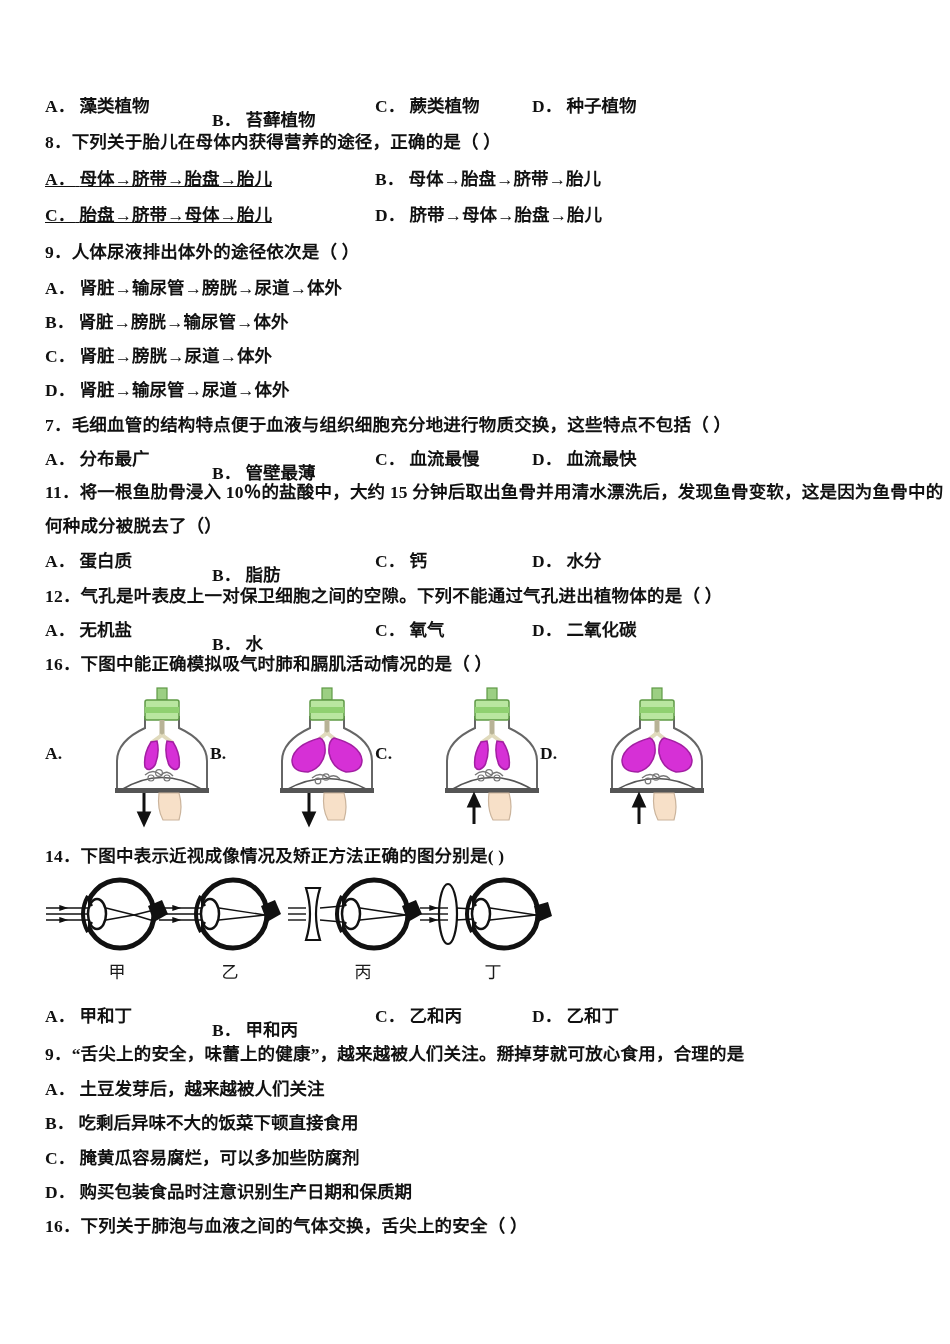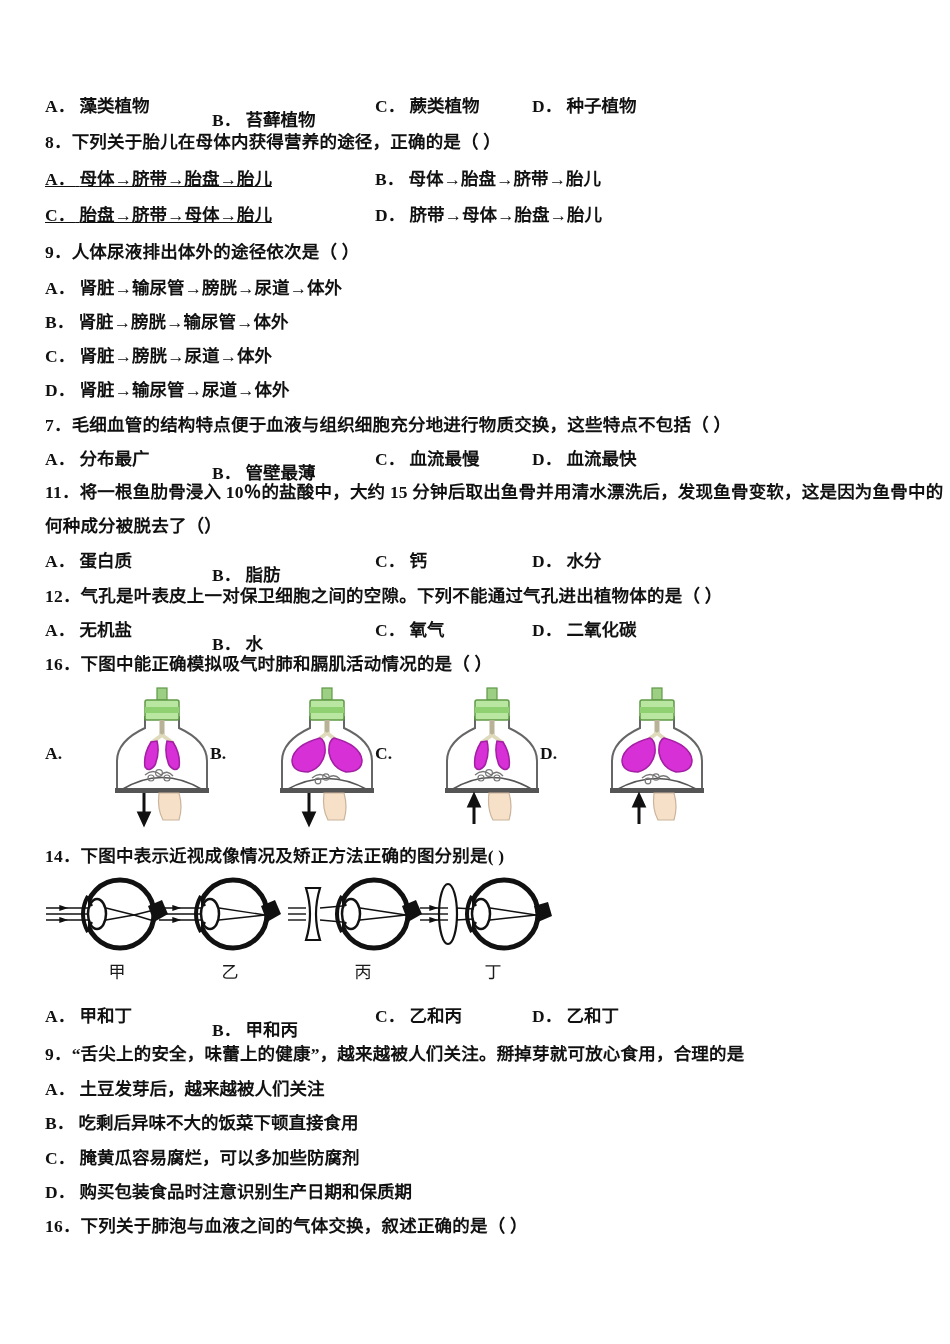--- a/index.html
+++ b/index.html
@@ -348,16 +348,16 @@
     <span class="opt c1"><span class="lbl">B．</span>&nbsp;<span>吃剩后异味不大的饭菜下顿直接食用</span></span>
   </div>
   <div class="row" style="top:1147px;">
     <span class="opt c1"><span class="lbl">C．</span>&nbsp;<span>腌黄瓜容易腐烂，可以多加些防腐剂</span></span>
   </div>
   <div class="row" style="top:1181px;">
     <span class="opt c1"><span class="lbl">D．</span>&nbsp;<span>购买包装食品时注意识别生产日期和保质期</span></span>
   </div>
 
   <div class="row stem" style="top:1215px;left:45px;">
-    <span>16．</span><span>下列关于肺泡与血液之间的气体交换，叙述正确的是（    ）</span>
+    <span>16．</span><span>下列关于肺泡与血液之间的气体交换，舌尖上的安全（    ）</span>
   </div>
 
 </div>
 
 </body></html>

